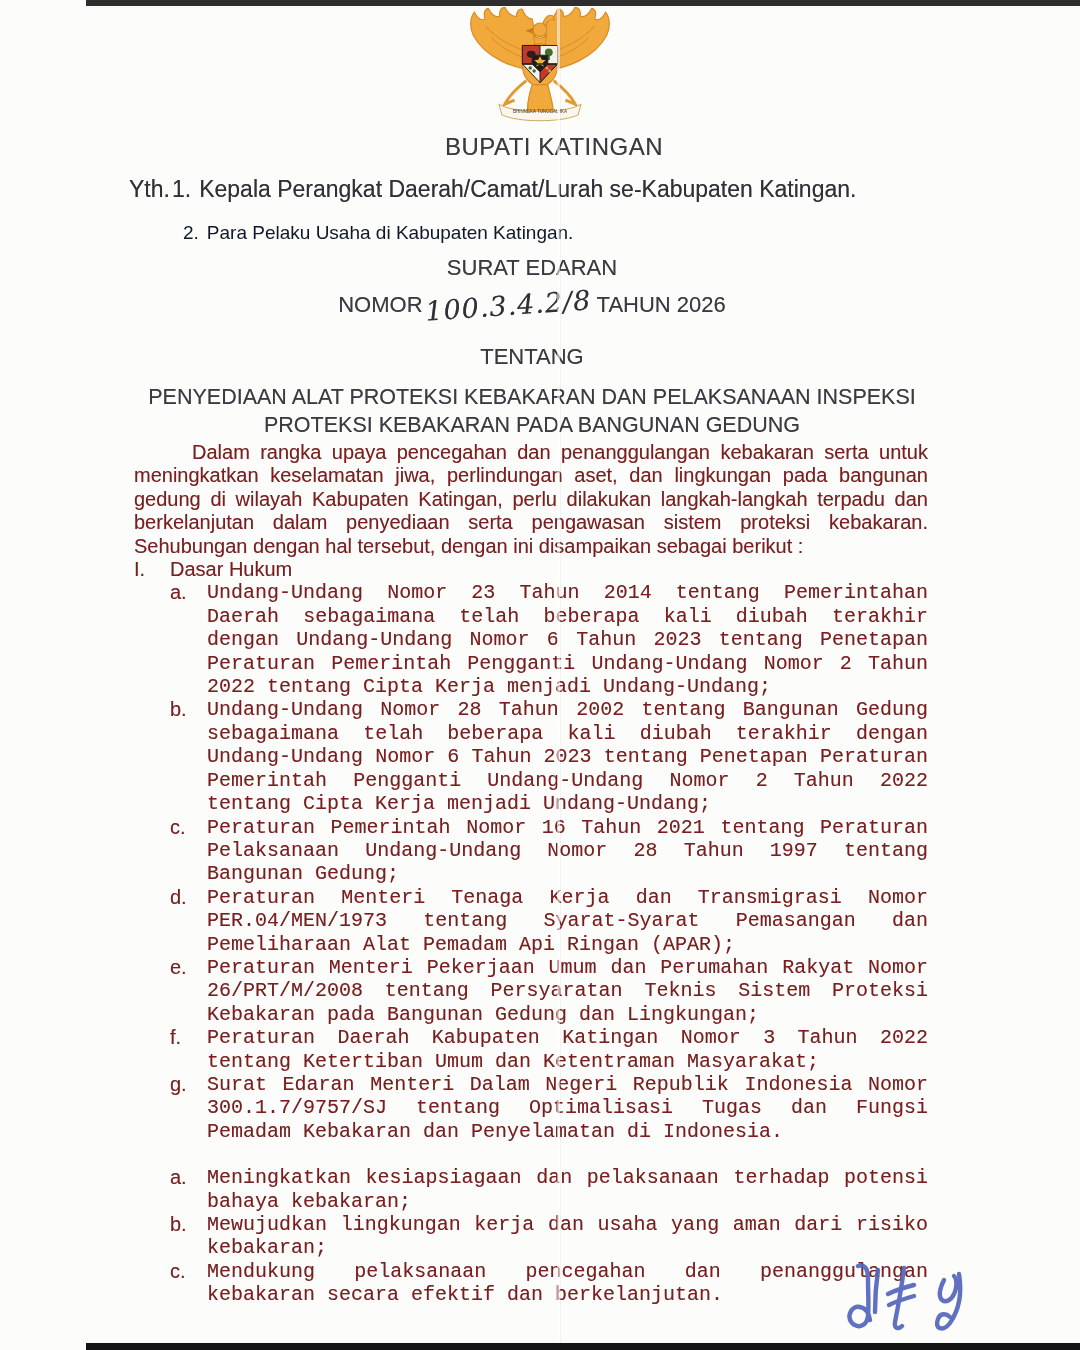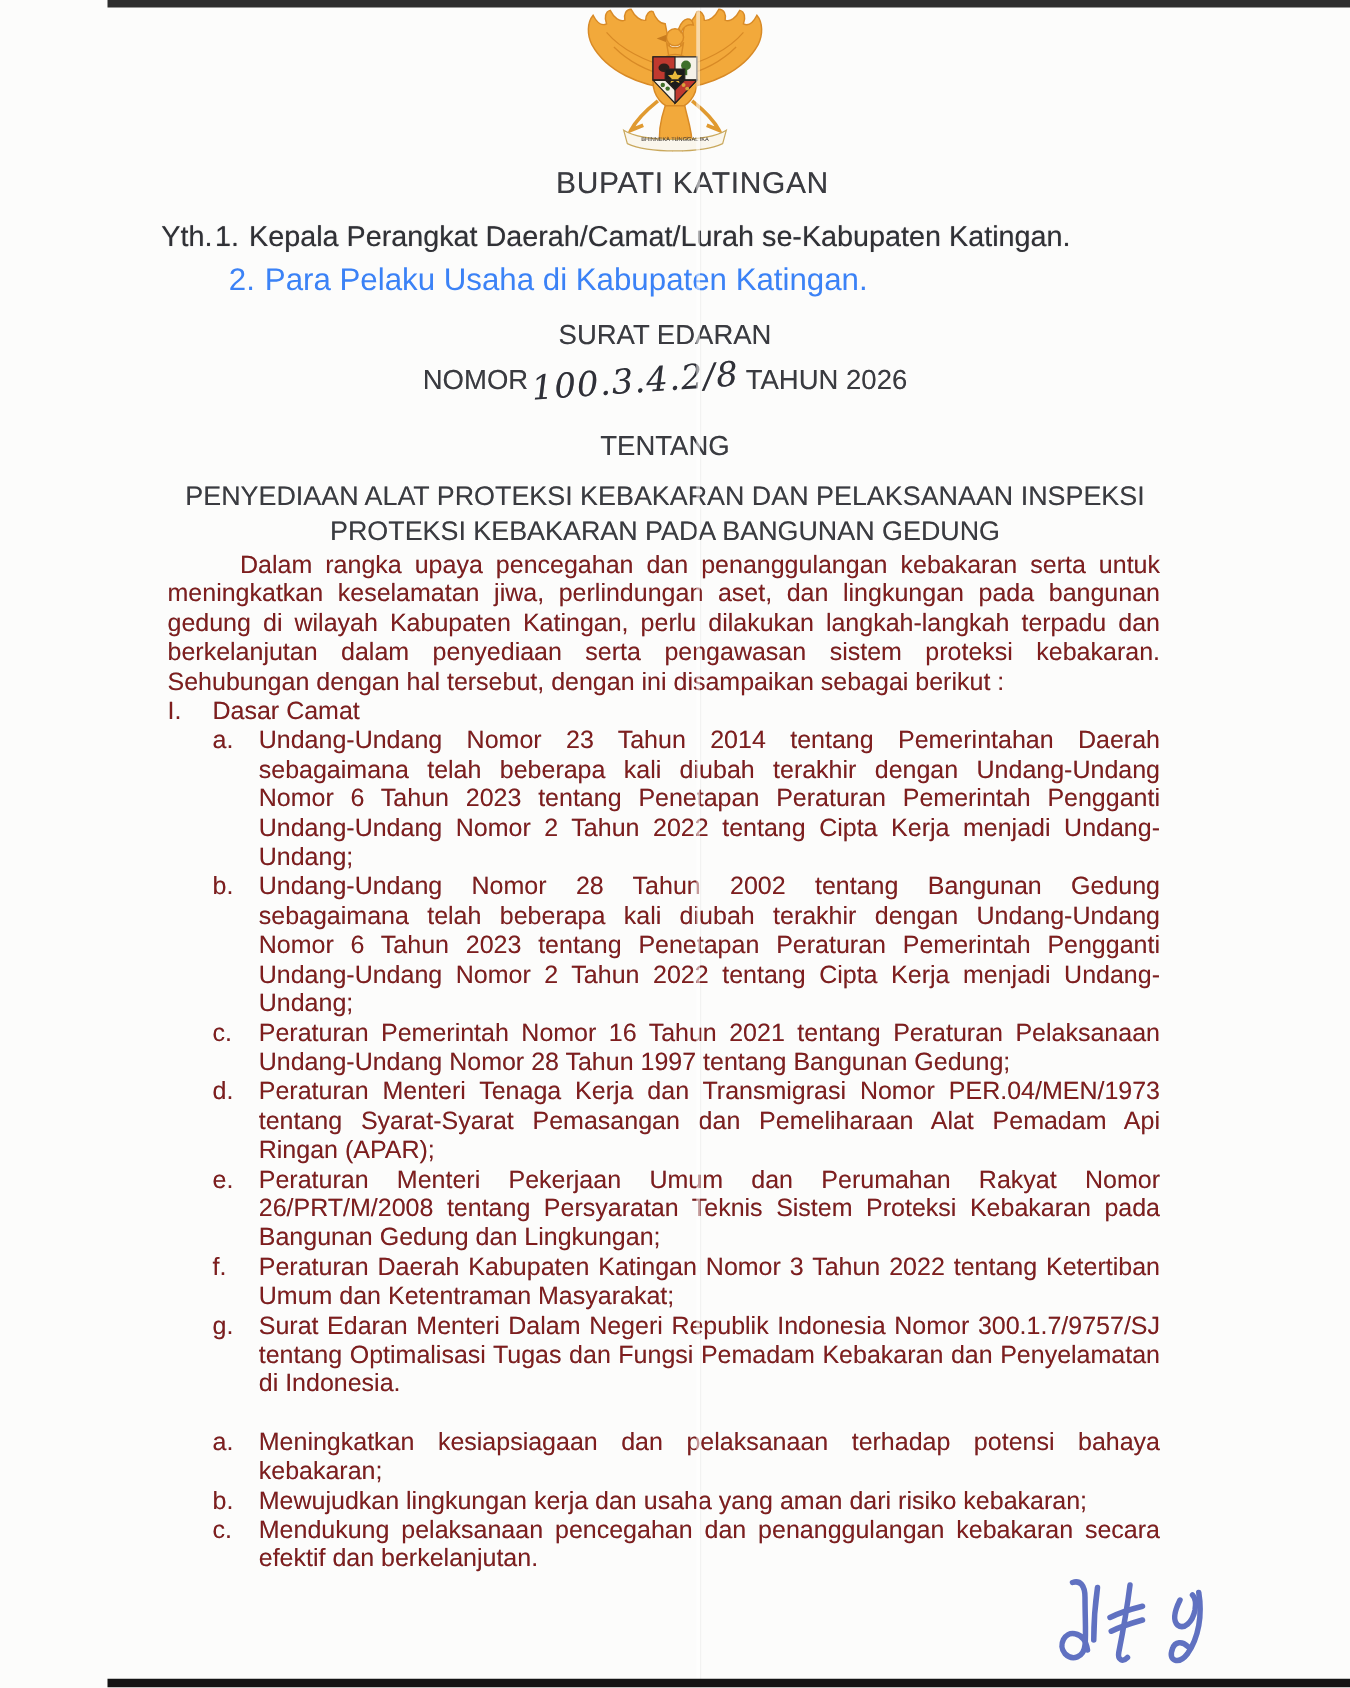--- a/index.html
+++ b/index.html
@@ -21,21 +21,21 @@
   .emblem{left:452px;top:6px;width:176px;height:120px;}
   
   .letterhead-title{top:133px;left:0;width:100%;text-align:center;
     transform:translateX(14px);font-size:24px;letter-spacing:0.5px;color:#3a3b40;
     text-shadow:0 0 0.5px rgba(58,59,64,0.55);}
   
   .addressee{left:129px;top:176px;width:760px;}
   .addr-line1{font-size:23px;color:#303136;text-shadow:0 0 0.6px rgba(48,49,54,0.6);white-space:nowrap;}
   .addr-line1 .yth{display:inline-block;width:43px;}
   .addr-line1 .num{display:inline-block;margin-right:8px;}
-  .addr-line2{margin-top:7px;margin-left:54px;font-size:25px;color:#3b82f6;white-space:nowrap;}
+  .addr-line2{margin-top:19px;margin-left:54px;font-size:19px;color:#0f172a;white-space:nowrap;}
   .addr-line2 .num{display:inline-block;margin-right:8px;}
   
   .doc-head{left:0;top:255px;width:100%;text-align:center;transform:translateX(-8px);
     color:#3a3b40;text-shadow:0 0 0.5px rgba(58,59,64,0.5);}
   .doc-type{font-size:22px;}
   .doc-number{margin-top:6px;font-size:22px;display:flex;justify-content:center;align-items:baseline;}
   .handwritten{font-family:"DejaVu Serif", serif;font-style:italic;font-size:27px;
     color:#2f3038;margin:0 6px 0 2px;display:inline-block;
     transform:rotate(-4deg) translateY(3px);letter-spacing:1px;}
   .tentang{margin-top:26px;font-size:22px;}
@@ -44,21 +44,21 @@
   .body-flow{left:134px;top:441px;width:794px;font-size:20px;line-height:23.4px;
     color:#7f1d1d;text-shadow:0 0 0.5px rgba(59,60,66,0.45);}
   .opening{margin:0;text-align:justify;text-indent:58px;}
   .section{margin:0;}
   .section.second{margin-top:23px;}
   .sec-head{position:relative;padding-left:36px;}
   .sec-head .numeral{position:absolute;left:0;}
   .sec-intro{margin:0 0 0 36px;text-align:justify;}
   .item{position:relative;padding-left:73px;}
   .item .label{position:absolute;left:36px;}
-  .item .text{text-align:justify;}
+  .item .text{text-align:justify;font-family:Liberation Mono, monospace;}
   
   .signature{left:826px;top:1250px;width:180px;height:95px;z-index:20;}
 </style>
 </head>
 <body>
 
 <div class="scan-bar top"></div>
 <div class="scan-bar bottom"></div>
 <div class="fold-line"></div>
 
@@ -125,21 +125,21 @@
     <div>PENYEDIAAN ALAT PROTEKSI KEBAKARAN DAN PELAKSANAAN INSPEKSI</div>
     <div>PROTEKSI KEBAKARAN PADA BANGUNAN GEDUNG</div>
   </div>
 </div>
 
 <div class="abs body-flow">
   <p class="opening">Dalam rangka upaya pencegahan dan penanggulangan kebakaran serta untuk meningkatkan keselamatan jiwa, perlindungan aset, dan lingkungan pada bangunan gedung di wilayah Kabupaten Katingan, perlu dilakukan langkah-langkah terpadu dan berkelanjutan dalam penyediaan serta pengawasan sistem proteksi kebakaran. Sehubungan dengan hal tersebut, dengan ini disampaikan sebagai berikut :</p>
 
   <div class="section">
     <div class="sec-head">
-      <span class="numeral">I.</span><span>Dasar Camat</span>
+      <span class="numeral">I.</span><span>Dasar Hukum</span>
     </div>
     <div class="item">
       <span class="label">a.</span>
       <div class="text">Undang-Undang Nomor 23 Tahun 2014 tentang Pemerintahan Daerah sebagaimana telah beberapa kali diubah terakhir dengan Undang-Undang Nomor 6 Tahun 2023 tentang Penetapan Peraturan Pemerintah Pengganti Undang-Undang Nomor 2 Tahun 2022 tentang Cipta Kerja menjadi Undang-Undang;</div>
     </div>
     <div class="item">
       <span class="label">b.</span>
       <div class="text">Undang-Undang Nomor 28 Tahun 2002 tentang Bangunan Gedung sebagaimana telah beberapa kali diubah terakhir dengan Undang-Undang Nomor 6 Tahun 2023 tentang Penetapan Peraturan Pemerintah Pengganti Undang-Undang Nomor 2 Tahun 2022 tentang Cipta Kerja menjadi Undang-Undang;</div>
     </div>
     <div class="item">

